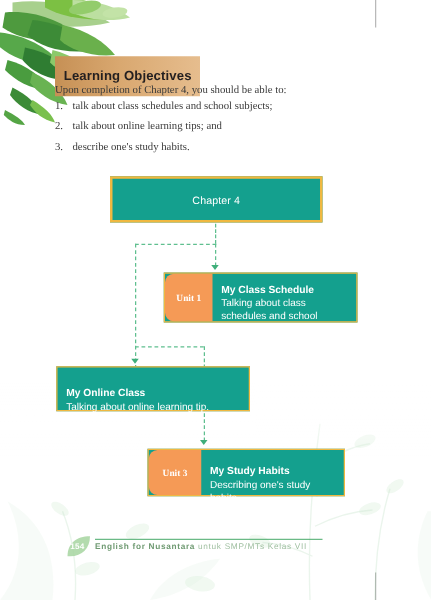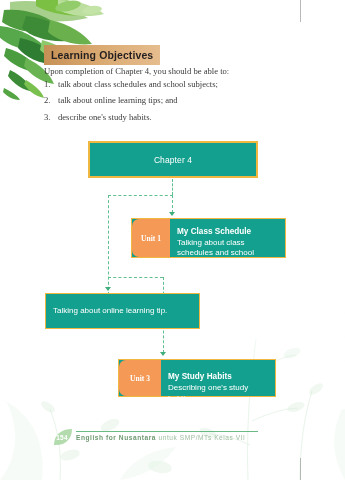--- a/index.html
+++ b/index.html
@@ -26,21 +26,21 @@
   .watermark {
     position:absolute; left:0; bottom:0; width:345px; height:175px;
     opacity:.5; pointer-events:none;
   }
 
   
   .leaves { position:absolute; left:-4px; top:-6px; width:122px; height:112px; }
 
   
   .lo-banner {
-    position:absolute; left:44px; top:45px; height:20px; padding:0 7px;
+    position:absolute; left:44px; top:45px; height:32px; padding:0 7px;
     display:flex; align-items:center;
     background:linear-gradient(90deg,#c69055 0%,#d9a870 45%,#e6bd8e 100%);
   }
   .lo-banner .lo-text {
     font-size:10.5px; font-weight:bold; color:#231f20;
     letter-spacing:.1px; white-space:nowrap;
     font-family:"Liberation Sans", sans-serif;
   }
 
   
@@ -246,20 +246,21 @@
       <span class="unit-tab-label">Unit 1</span>
     </div>
     <div class="unit-body">
       <span class="unit-title">My Class Schedule</span>
       <span class="unit-desc">Talking about class schedules and school subjects.</span>
     </div>
   </div>
 
   <div class="unit-box" id="unit2">
     <div class="unit-body">
+      <span class="unit-title">My Online Class</span>
       <span class="unit-desc">Talking about online learning tip.</span>
     </div>
   </div>
 
   <div class="unit-box" id="unit3">
     <div class="unit-tab">
       <span class="unit-tab-label">Unit 3</span>
     </div>
     <div class="unit-body">
       <span class="unit-title">My Study Habits</span>

